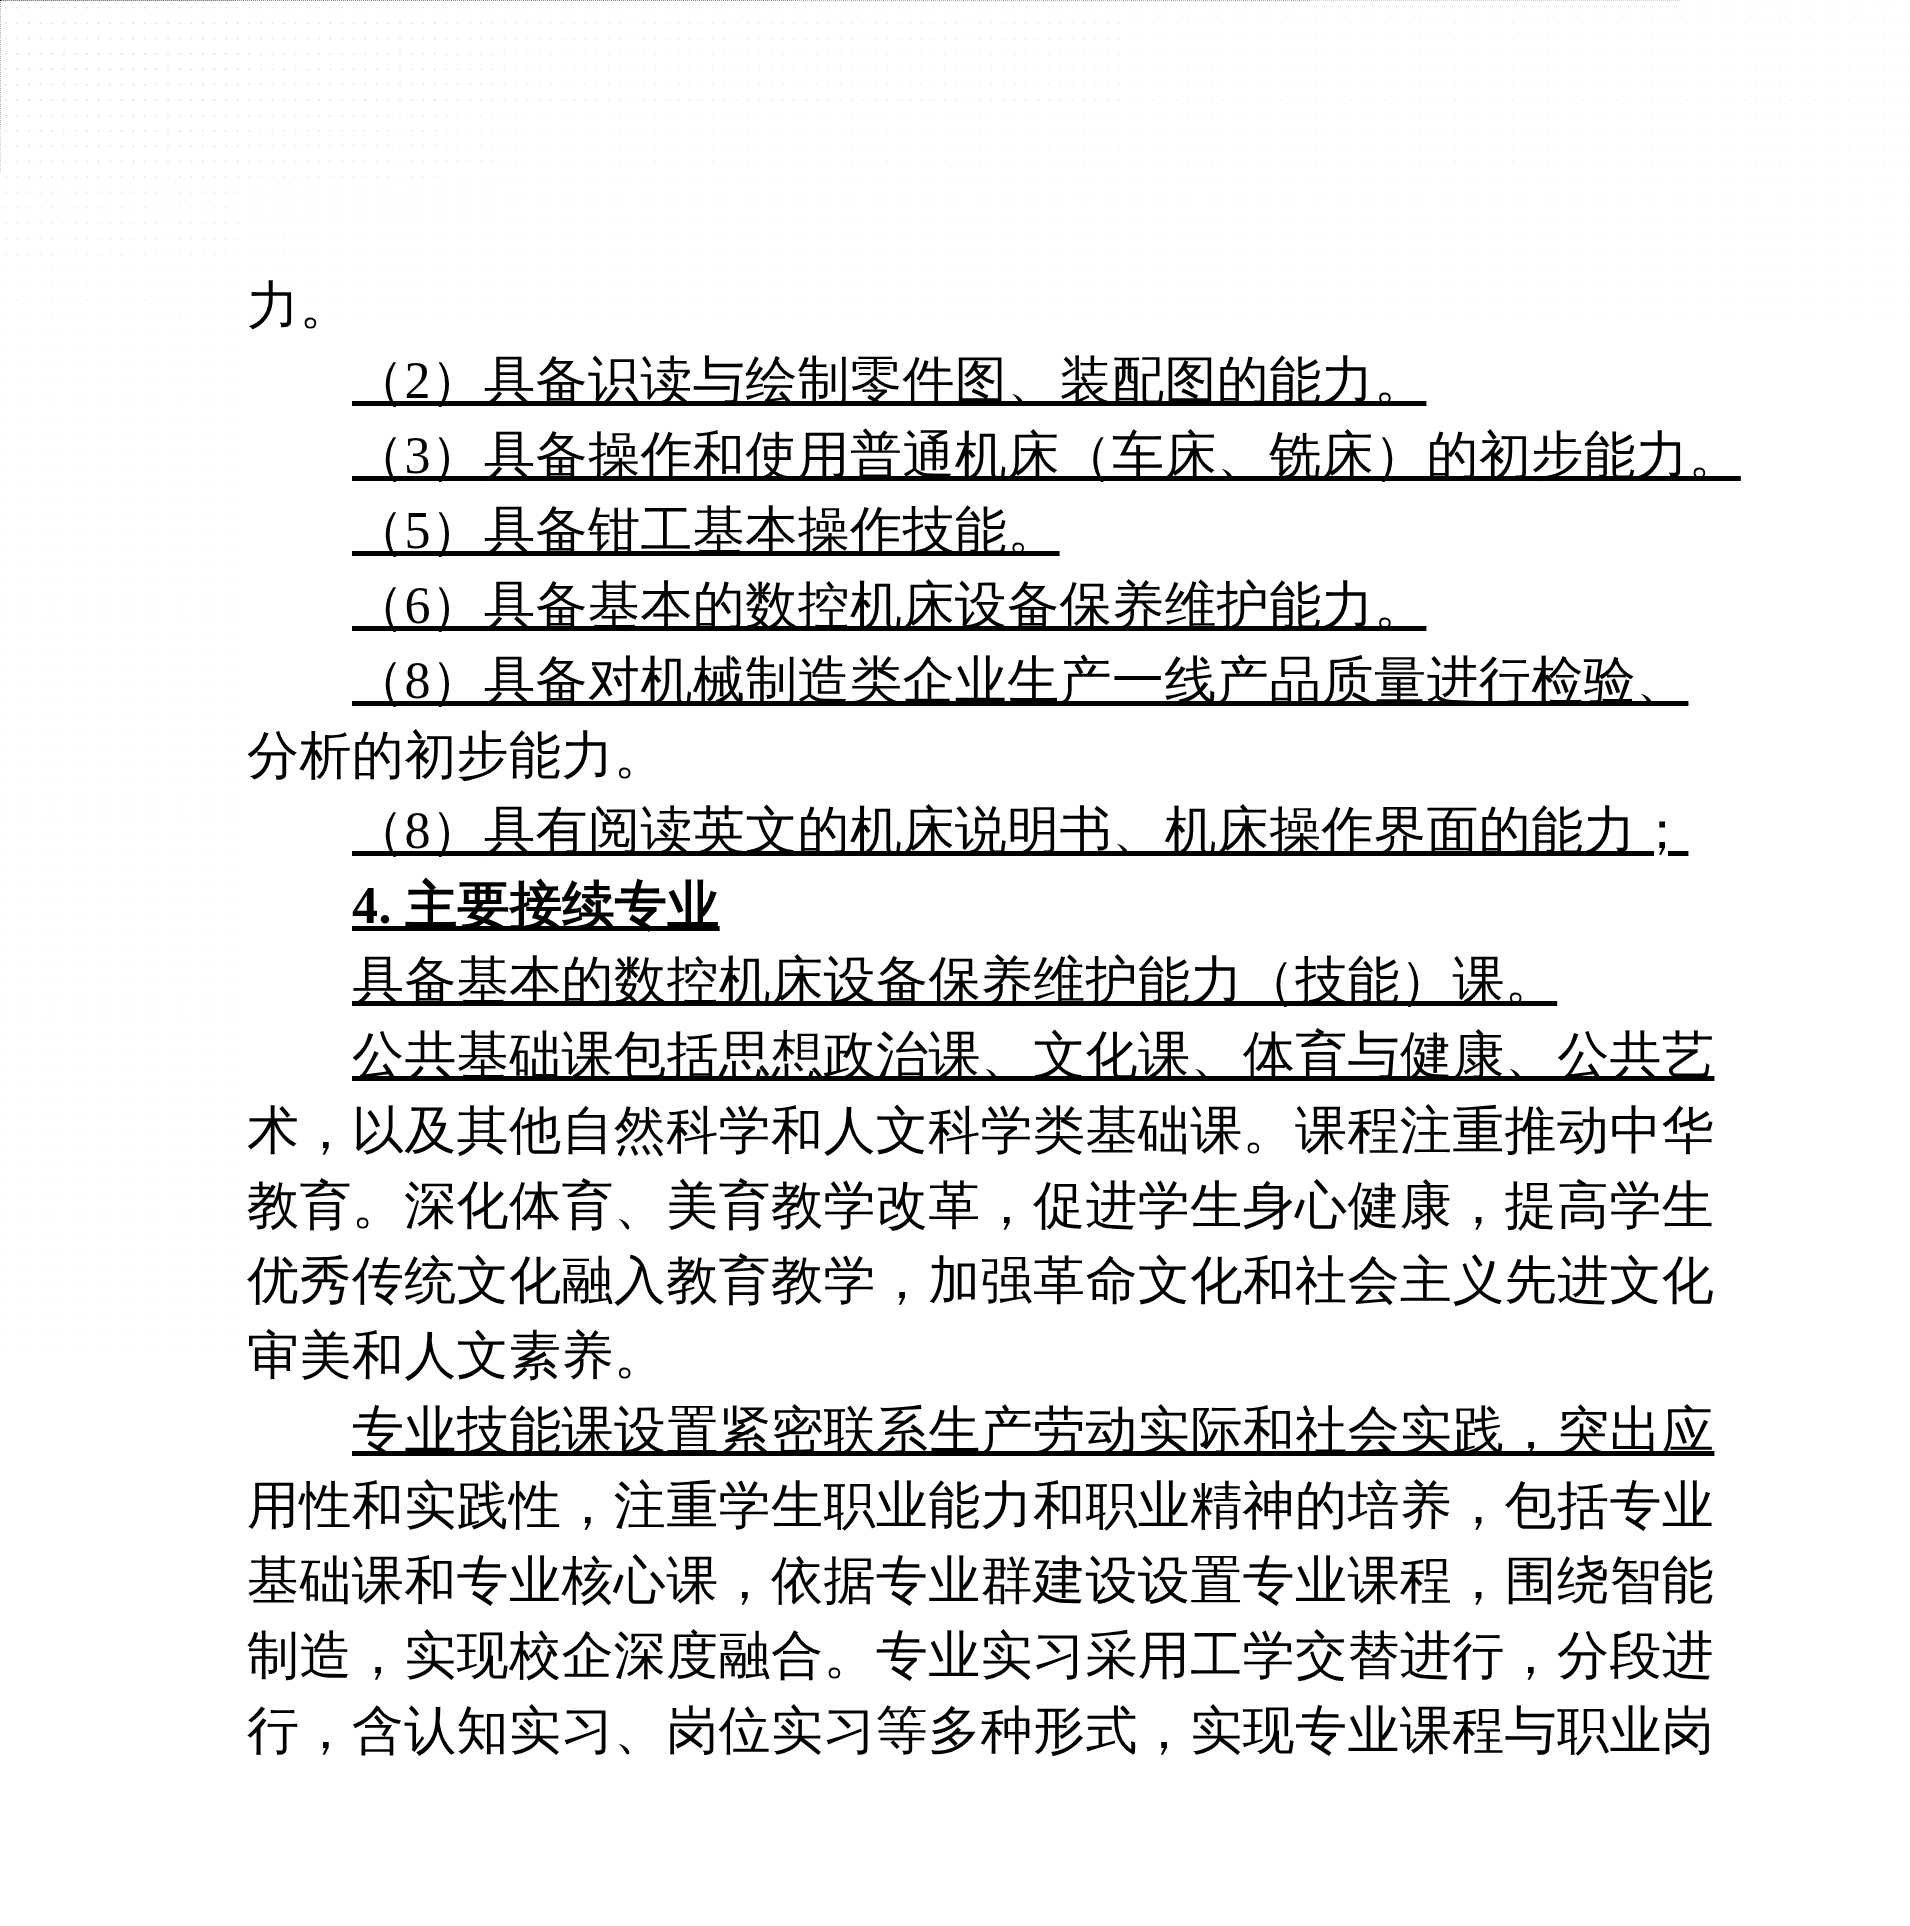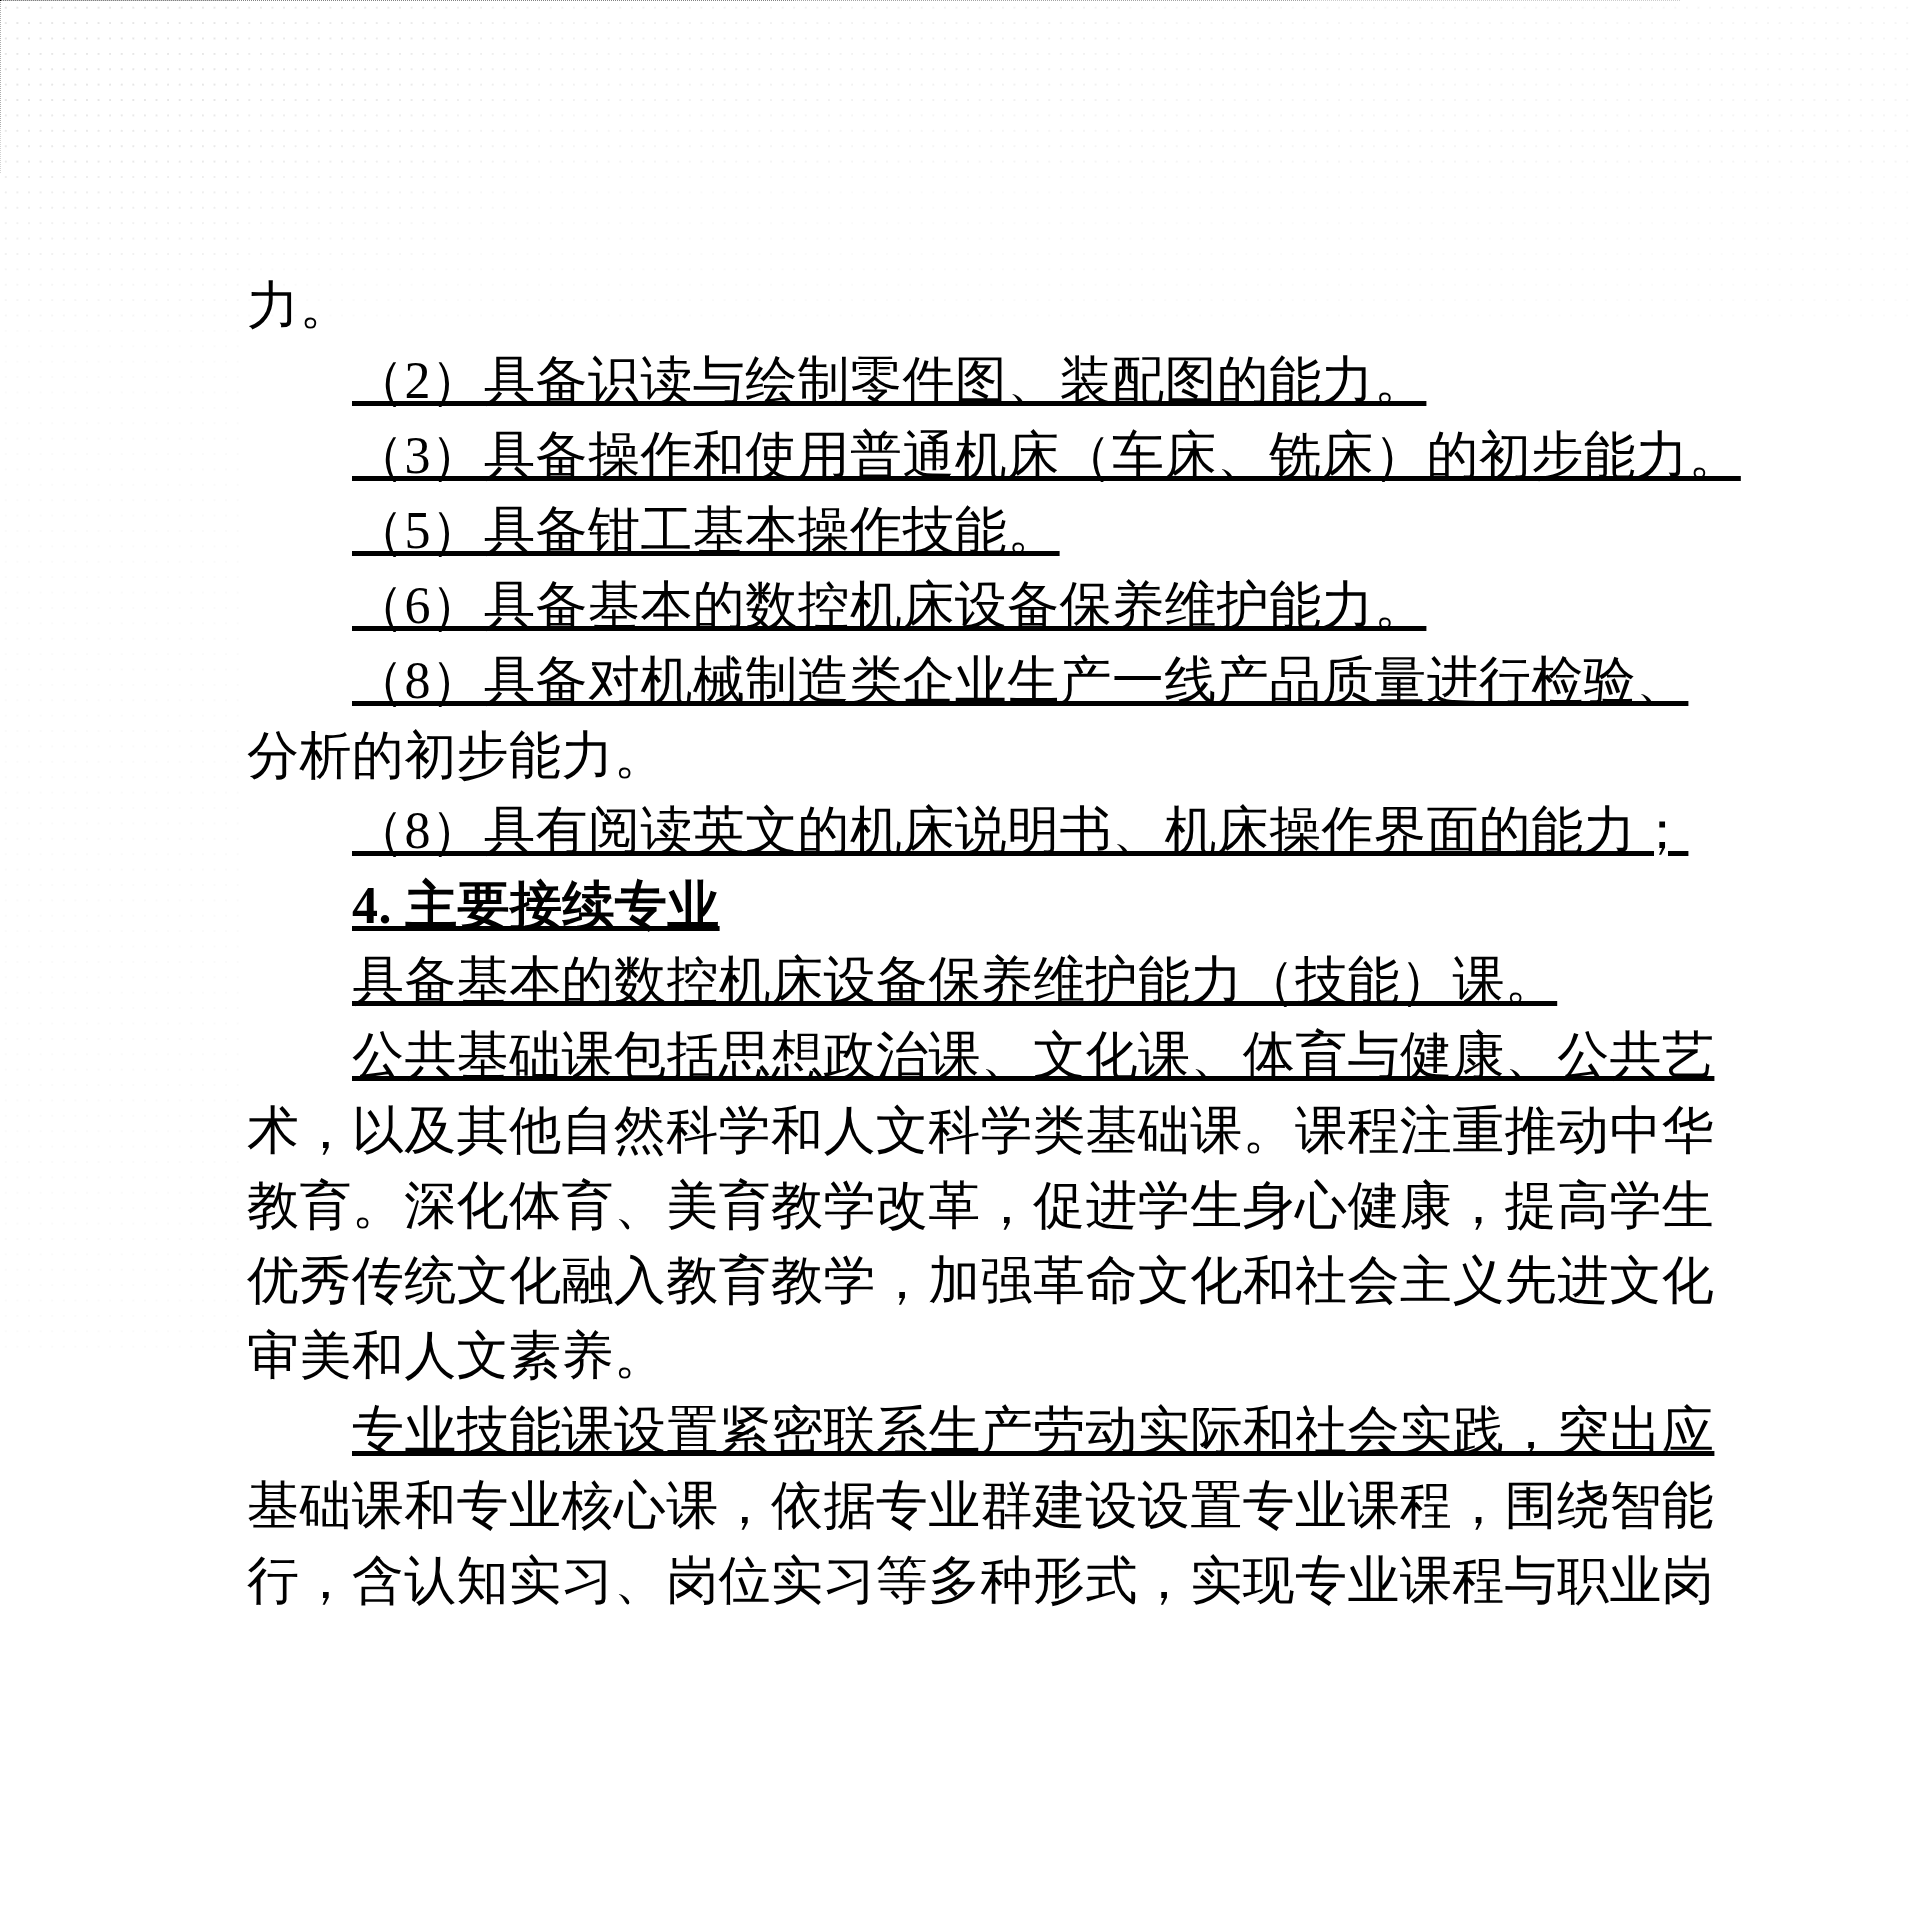--- a/index.html
+++ b/index.html
@@ -107,18 +107,20 @@
       <div class="text-line">分析的初步能力。</div>
       <div class="text-line indent">（8）具有阅读英文的机床说明书、机床操作界面的能力；</div>
       <div class="text-line bold indent">4. 主要接续专业</div>
       <div class="text-line indent">具备基本的数控机床设备保养维护能力（技能）课。</div>
       <div class="text-line indent">公共基础课包括思想政治课、文化课、体育与健康、公共艺</div>
       <div class="text-line">术，以及其他自然科学和人文科学类基础课。课程注重推动中华</div>
       <div class="text-line">教育。深化体育、美育教学改革，促进学生身心健康，提高学生</div>
       <div class="text-line">优秀传统文化融入教育教学，加强革命文化和社会主义先进文化</div>
       <div class="text-line">审美和人文素养。</div>
       <div class="text-line indent">专业技能课设置紧密联系生产劳动实际和社会实践，突出应</div>
+      <div class="text-line">用性和实践性，注重学生职业能力和职业精神的培养，包括专业</div>
       <div class="text-line">基础课和专业核心课，依据专业群建设设置专业课程，围绕智能</div>
+      <div class="text-line">制造，实现校企深度融合。专业实习采用工学交替进行，分段进</div>
       <div class="text-line">行，含认知实习、岗位实习等多种形式，实现专业课程与职业岗</div>
     </div>
 
 </div>
 
 
 </body></html>

